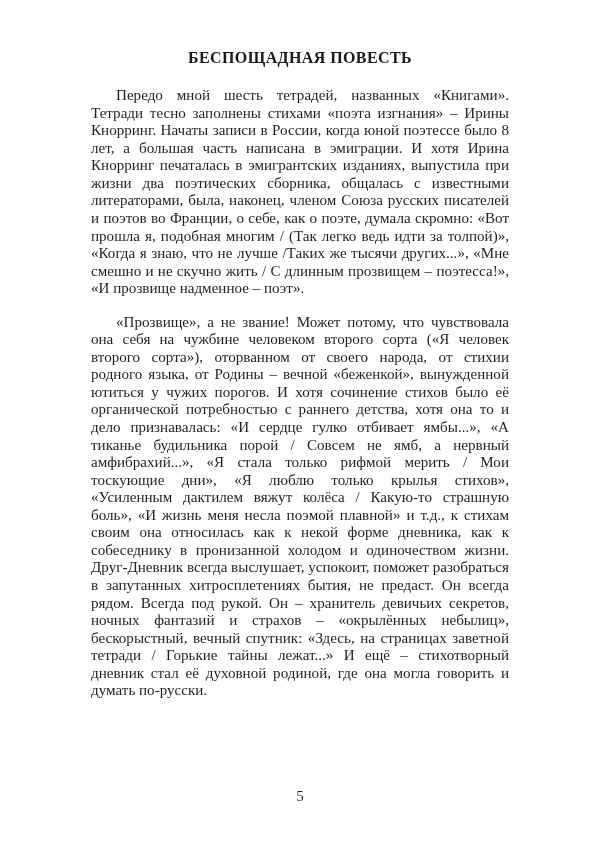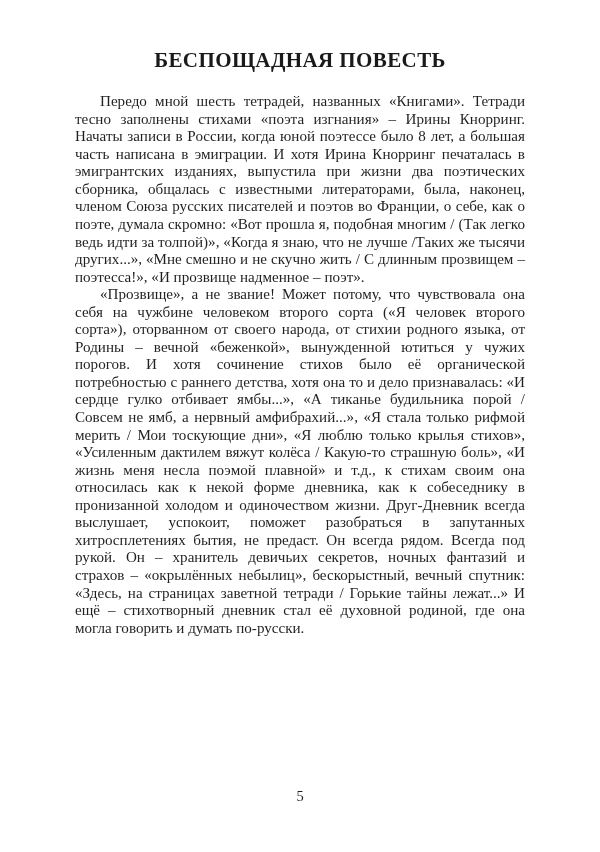--- a/index.html
+++ b/index.html
@@ -23,38 +23,38 @@
     height: 852px;
     background: #ffffff;
   }
   .content {
     position: absolute;
     left: 75px;
     top: 48px;
     width: 450px;
   }
   .chapter-title {
-    font-size: 21px;
+    font-size: 16px;
     font-weight: bold;
     text-align: center;
     letter-spacing: 0.4px;
     margin: 0 0 20px 0;
     color: #1a1a1a;
     line-height: 1.2;
   }
   .body-text {
     font-size: 15.1px;
     line-height: 17.55px;
     text-align: justify;
     text-justify: inter-word;
     color: #231f20;
     -webkit-font-smoothing: antialiased;
   }
   .body-text p {
-    margin: 0;
+    margin: 16px;
     text-indent: 25px;
     hyphens: manual;
   }
   .page-number {
     position: absolute;
     left: 0;
     top: 788px;
     width: 600px;
     text-align: center;
     font-size: 14.5px;

